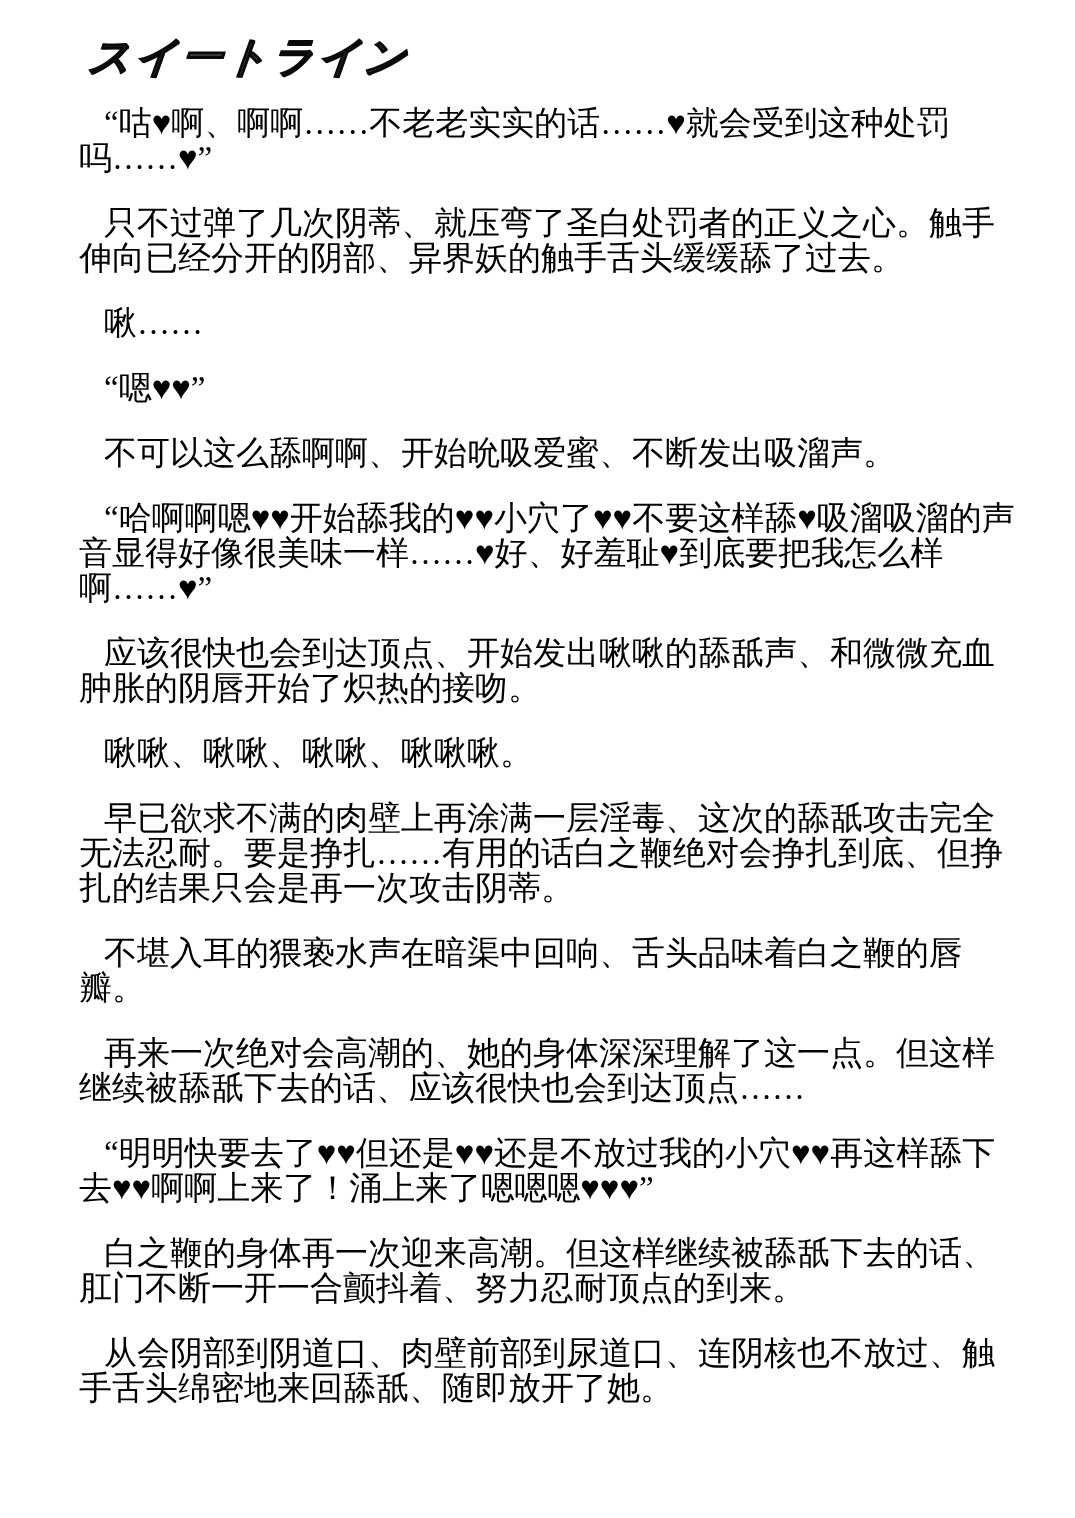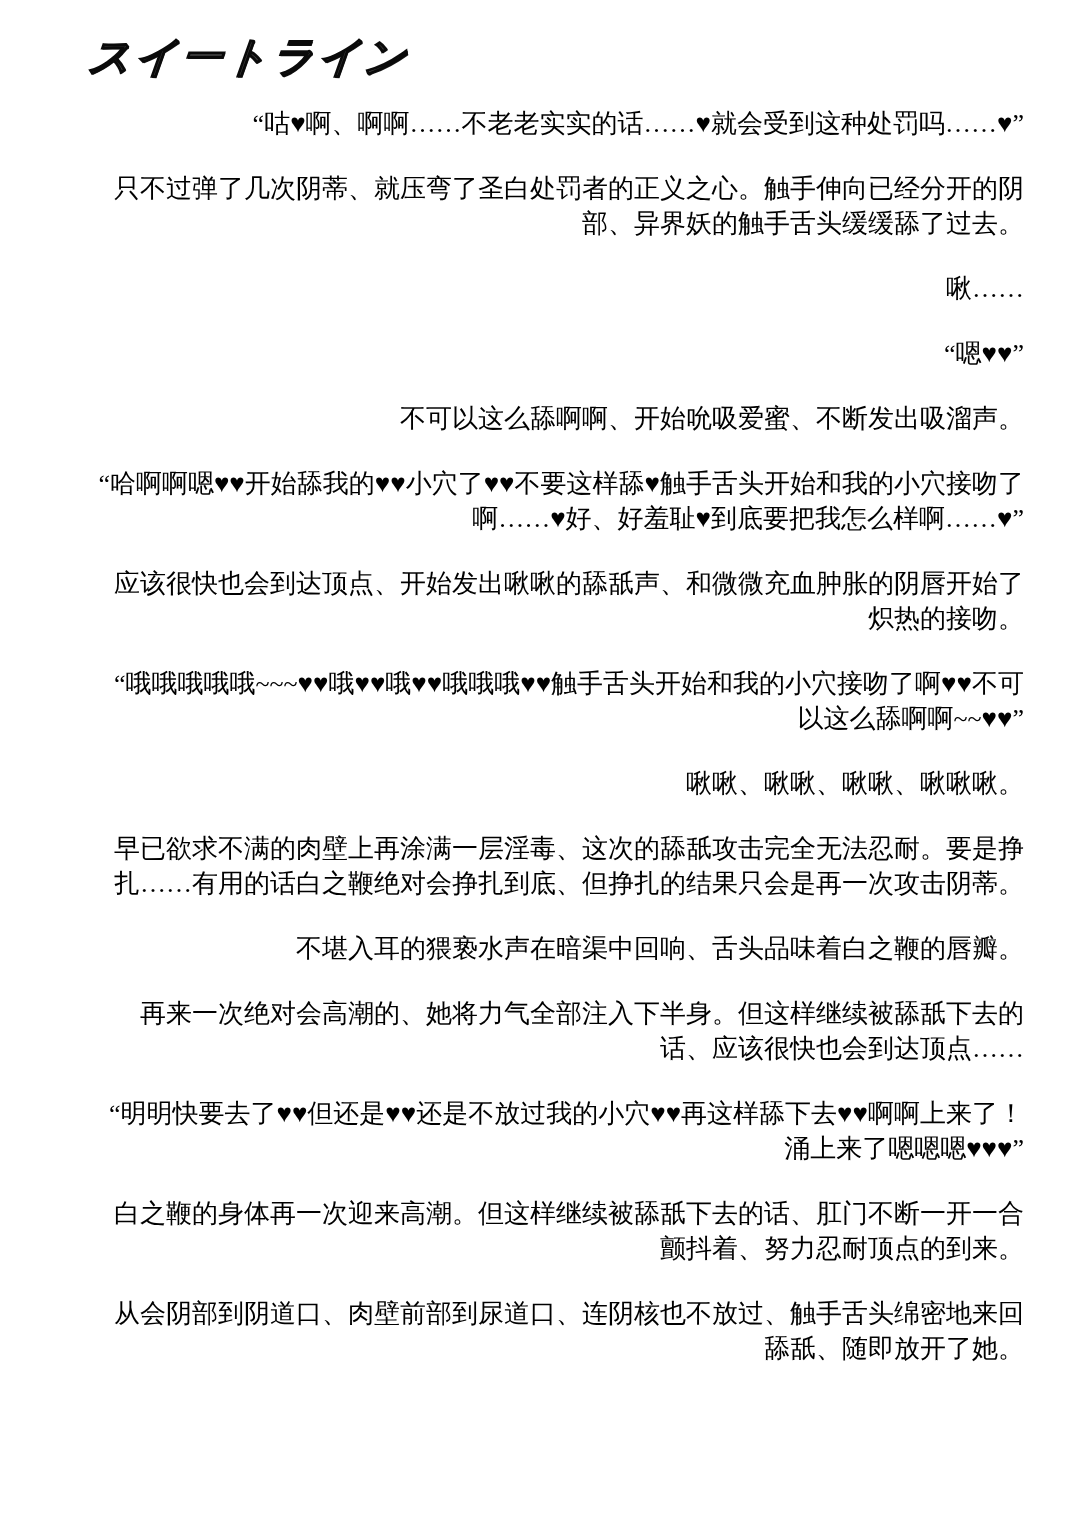--- a/index.html
+++ b/index.html
@@ -31,44 +31,43 @@
     -webkit-text-stroke: 1.5px #0a0a0a;
     text-shadow: 1px 1px 0 #1a1a1a;
     transform: skewX(-6deg);
     transform-origin: left bottom;
   }
   .content {
     margin-top: 24px;
     width: 962px;
   }
   .content p {
-    margin: 0 0 30px 6px;
-    font-size: 26px;
+    margin: 0 0 30px 17px;
+    font-size: 33px;
     line-height: 35px;
     text-indent: 25px;
-    text-align: right;
+    text-align: left;
     word-break: break-all;
     overflow-wrap: break-word;
   }
 </style>
 </head>
 <body>
 
 <div class="page">
   <h1 class="logo">スイートライン</h1>
   <div class="content">
     <p class="dialogue">“咕♥啊、啊啊……不老老实实的话……♥就会受到这种处罚吗……♥”</p>
     <p class="narration">只不过弹了几次阴蒂、就压弯了圣白处罚者的正义之心。触手伸向已经分开的阴部、异界妖的触手舌头缓缓舔了过去。</p>
     <p class="sfx">啾……</p>
     <p class="dialogue">“嗯♥♥”</p>
     <p class="narration">不可以这么舔啊啊、开始吮吸爱蜜、不断发出吸溜声。</p>
-    <p class="dialogue">“哈啊啊嗯♥♥开始舔我的♥♥小穴了♥♥不要这样舔♥触手舌头开始和我的小穴接吻了啊……♥好、好羞耻♥到底要把我怎么样啊……♥”</p>
+    <p class="dialogue">“哈啊啊嗯♥♥开始舔我的♥♥小穴了♥♥不要这样舔♥吸溜吸溜的声音显得好像很美味一样……♥好、好羞耻♥到底要把我怎么样啊……♥”</p>
     <p class="narration">应该很快也会到达顶点、开始发出啾啾的舔舐声、和微微充血肿胀的阴唇开始了炽热的接吻。</p>
-    <p class="dialogue">“哦哦哦哦哦~~~♥♥哦♥♥哦♥♥哦哦哦♥♥触手舌头开始和我的小穴接吻了啊♥♥不可以这么舔啊啊~~♥♥”</p>
     <p class="sfx">啾啾、啾啾、啾啾、啾啾啾。</p>
     <p class="narration">早已欲求不满的肉壁上再涂满一层淫毒、这次的舔舐攻击完全无法忍耐。要是挣扎……有用的话白之鞭绝对会挣扎到底、但挣扎的结果只会是再一次攻击阴蒂。</p>
     <p class="narration">不堪入耳的猥亵水声在暗渠中回响、舌头品味着白之鞭的唇瓣。</p>
-    <p class="narration">再来一次绝对会高潮的、她将力气全部注入下半身。但这样继续被舔舐下去的话、应该很快也会到达顶点……</p>
+    <p class="narration">再来一次绝对会高潮的、她的身体深深理解了这一点。但这样继续被舔舐下去的话、应该很快也会到达顶点……</p>
     <p class="dialogue">“明明快要去了♥♥但还是♥♥还是不放过我的小穴♥♥再这样舔下去♥♥啊啊上来了！涌上来了嗯嗯嗯♥♥♥”</p>
     <p class="narration">白之鞭的身体再一次迎来高潮。但这样继续被舔舐下去的话、肛门不断一开一合颤抖着、努力忍耐顶点的到来。</p>
     <p class="narration">从会阴部到阴道口、肉壁前部到尿道口、连阴核也不放过、触手舌头绵密地来回舔舐、随即放开了她。</p>
   </div>
 </div>
 
 </body></html>

